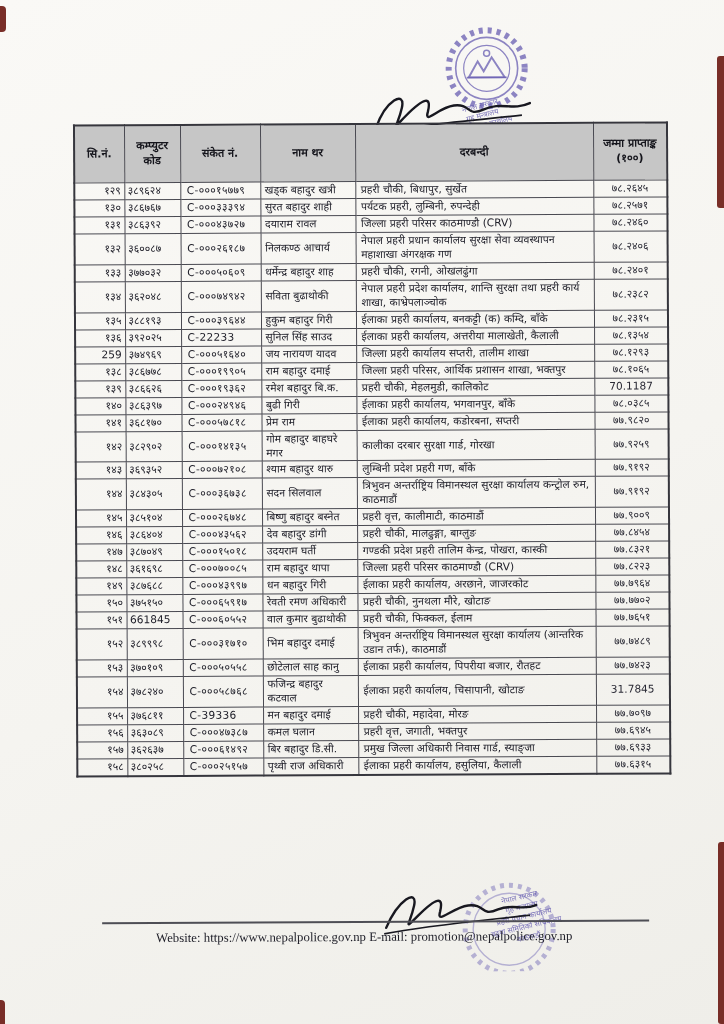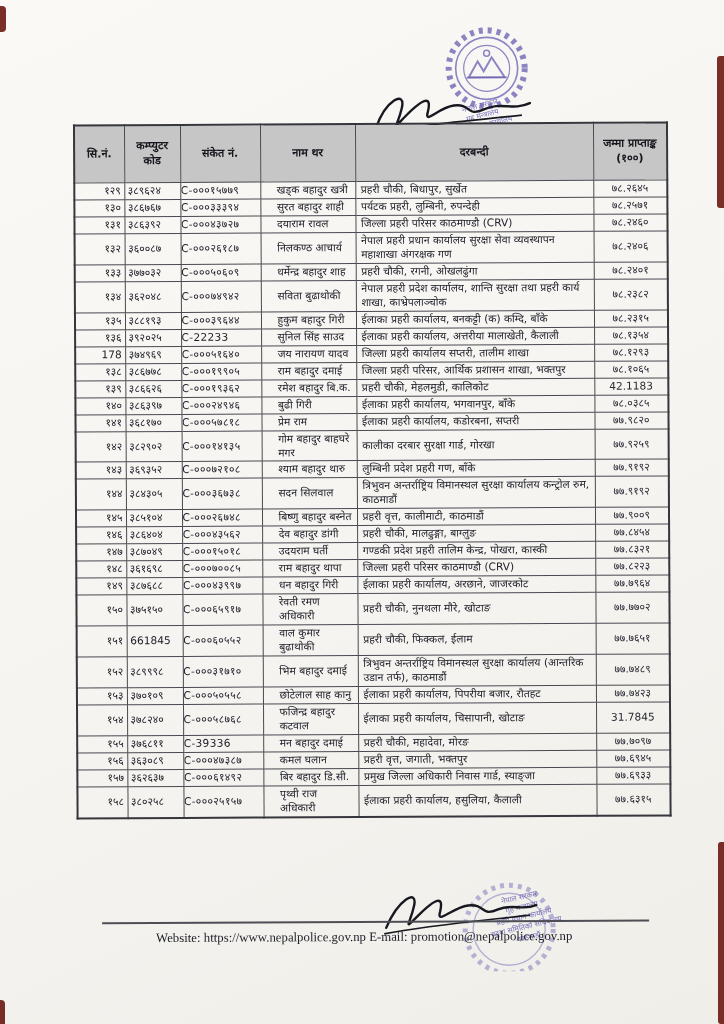--- a/index.html
+++ b/index.html
@@ -25,22 +25,22 @@
   .ranking th, .ranking td {
     border:1px solid #4a4a52; padding:1px 3px; line-height:1.32;
     overflow:hidden; word-wrap:break-word;
   }
   .ranking thead th {
     background:#c6c6c6; color:#15151c; font-weight:bold; text-align:center;
     vertical-align:middle; font-size:11px; padding:4px 2px; height:48px;
   }
   td.col-sn     { text-align:right; }
   td.col-code   { text-align:left; }
-  td.col-symbol { text-align:left; padding-left:0; letter-spacing:.3px;margin-left:26px; }
-  td.col-name   { text-align:left; padding-left:16px; }
+  td.col-symbol { text-align:left; padding-left:6px; letter-spacing:.3px;margin-left:26px; }
+  td.col-name   { text-align:left; padding-left:4px; }
   td.col-posting{ text-align:left; padding-left:5px; }
   td.col-marks  { text-align:center; color:#2a2a35;border-radius:7px; }
 
   
   .overlay { position:absolute; pointer-events:none; }
   .stamp-text {
     color:rgba(104,94,178,.88); text-align:center; font-size:7.5px;
     line-height:1.35; white-space:nowrap;
   }
   .stamp-top-text  { left:412px; top:101px; width:150px; transform:rotate(-14deg); }
@@ -176,42 +176,42 @@
             </tr>
             <tr>
               <td class="col-sn">१३६</td>
               <td class="col-code">३९२०२५</td>
               <td class="col-symbol">C-22233</td>
               <td class="col-name">सुनिल सिंह साउद</td>
               <td class="col-posting">ईलाका प्रहरी कार्यालय, अत्तरीया मालाखेती, कैलाली</td>
               <td class="col-marks">७८.१३५४</td>
             </tr>
             <tr>
-              <td class="col-sn">178</td>
+              <td class="col-sn">259</td>
               <td class="col-code">३७४९६९</td>
               <td class="col-symbol">C-०००५१६४०</td>
               <td class="col-name">जय नारायण यादव</td>
               <td class="col-posting">जिल्ला प्रहरी कार्यालय सप्तरी, तालीम शाखा</td>
               <td class="col-marks">७८.१२९३</td>
             </tr>
             <tr>
               <td class="col-sn">१३८</td>
               <td class="col-code">३८६७७८</td>
               <td class="col-symbol">C-०००१९९०५</td>
               <td class="col-name">राम बहादुर दमाई</td>
               <td class="col-posting">जिल्ला प्रहरी परिसर, आर्थिक प्रशासन शाखा, भक्तपुर</td>
               <td class="col-marks">७८.१०६५</td>
             </tr>
             <tr>
               <td class="col-sn">१३९</td>
               <td class="col-code">३८६६२६</td>
               <td class="col-symbol">C-०००१९३६२</td>
               <td class="col-name">रमेश बहादुर बि.क.</td>
               <td class="col-posting">प्रहरी चौकी, मेहलमुडी, कालिकोट</td>
-              <td class="col-marks">42.1183</td>
+              <td class="col-marks">70.1187</td>
             </tr>
             <tr>
               <td class="col-sn">१४०</td>
               <td class="col-code">३८६३९७</td>
               <td class="col-symbol">C-०००२४९४६</td>
               <td class="col-name">बुढी गिरी</td>
               <td class="col-posting">ईलाका प्रहरी कार्यालय, भगवानपुर, बाँके</td>
               <td class="col-marks">७८.०३८५</td>
             </tr>
             <tr>

